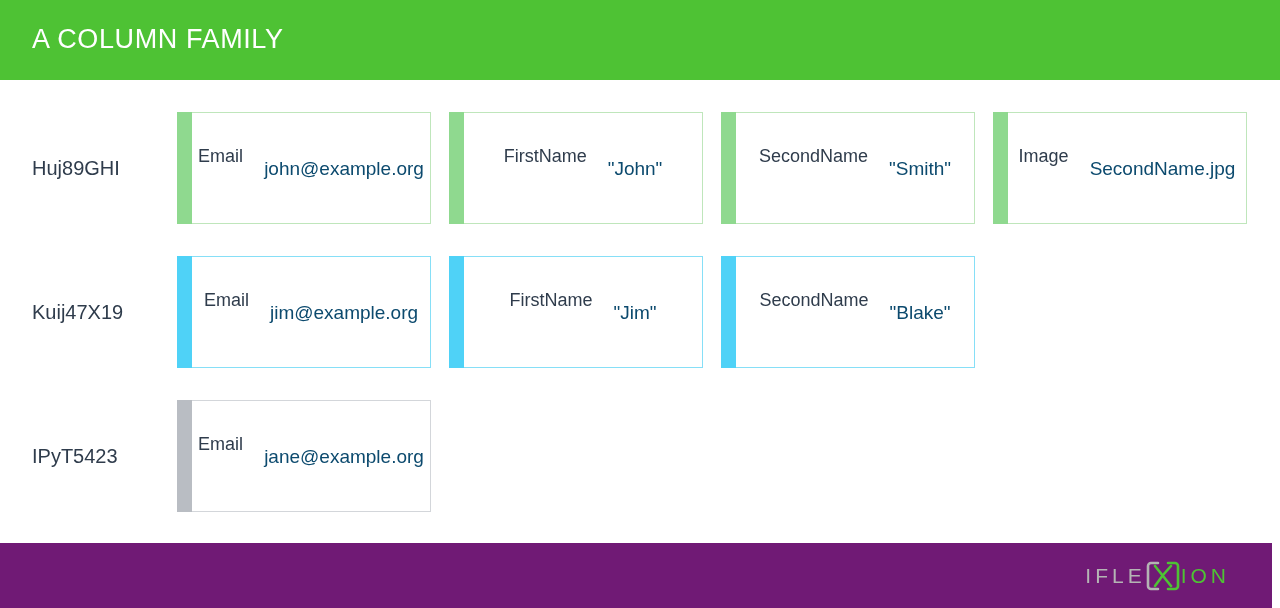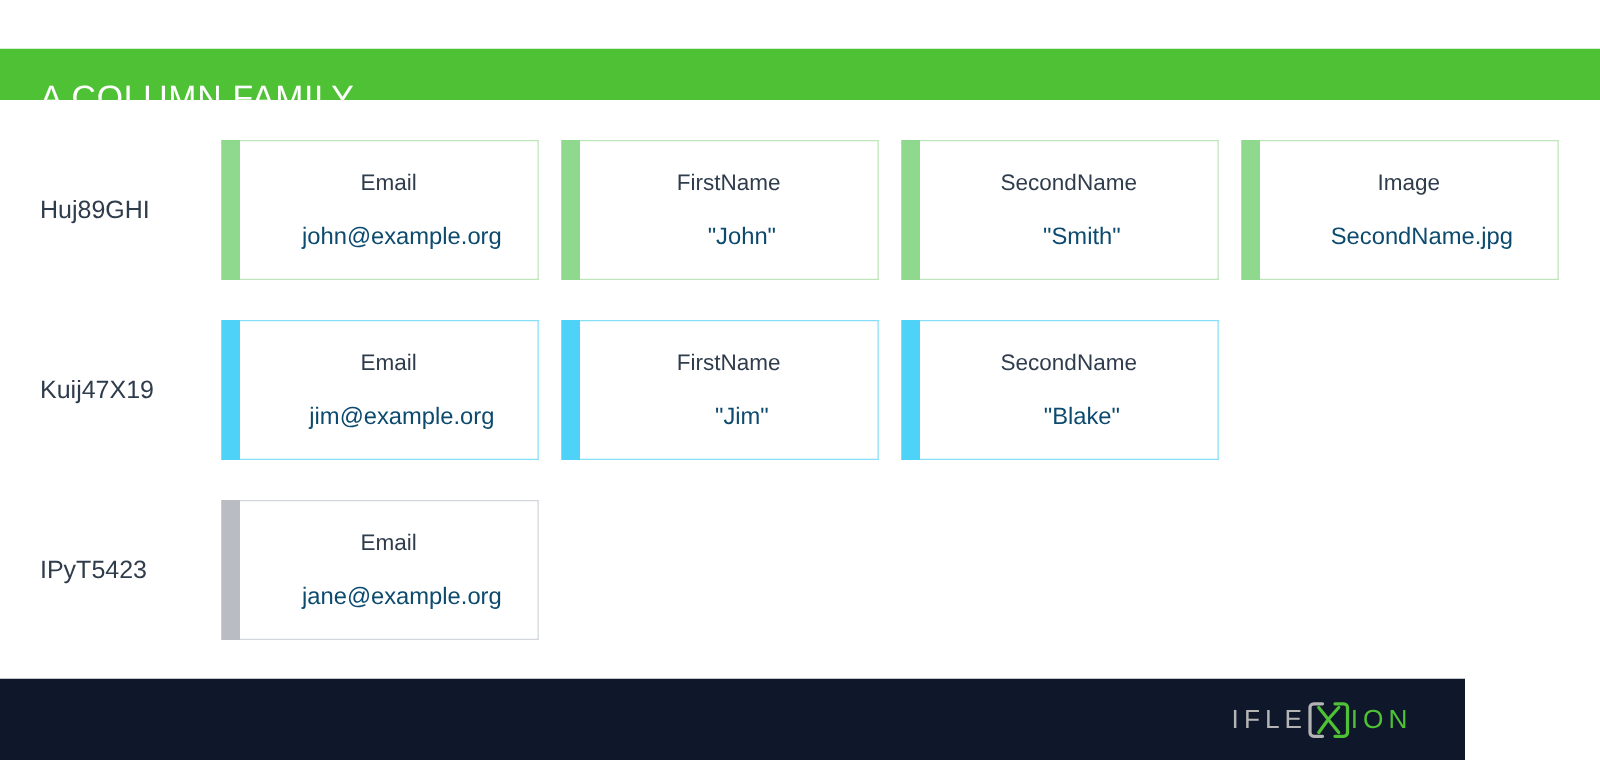--- a/index.html
+++ b/index.html
@@ -18,21 +18,20 @@
     position: relative;
   }
 
   
   .header {
     position: absolute;
     left: 0; top: 0;
     width: 1280px;
     height: 80px;
     background: #4ec234;
-    margin-top: 39px;
   }
   .header-title {
     position: absolute;
     left: 32px;
     top: 24px;
     font-size: 27px;
     font-weight: 300;
     letter-spacing: 0.6px;
     color: #ffffff;
     white-space: nowrap;
@@ -93,21 +92,21 @@
     flex: 0 0 15px;
     height: 112px;
   }
   .card-body {
     flex: 1 1 auto;
     height: 112px;
     border: 1px solid #d8ecd3;
     border-left: none;
     background: #ffffff;
     display: flex;
-    flex-direction: column;
+    flex-direction: row;
     align-items: center;
     justify-content: center;
     overflow: hidden;
   }
   .card-label {
     font-size: 18px;
     font-weight: 400;
     color: #2f3c4c;
     line-height: 1;
     margin-bottom: 25px;
@@ -129,23 +128,23 @@
   .theme-cyan   .card-accent { background: #4fd2f7; }
   .theme-cyan   .card-body   { border-color: #86dff7; }
 
   .theme-grey   .card-accent { background: #b9bdc3; }
   .theme-grey   .card-body   { border-color: #d3d6da; }
 
   
   .footer {
     position: absolute;
     left: 0; top: 543px;
-    width: 1172px;
+    width: 1272px;
     height: 65px;
-    background: #0f172a;
+    background: #701a75;
   }
   .logo {
     position: absolute;
     right: 42px;
     top: 50%;
     transform: translateY(-50%);
     display: flex;
     align-items: center;
     height: 34px;
   }

